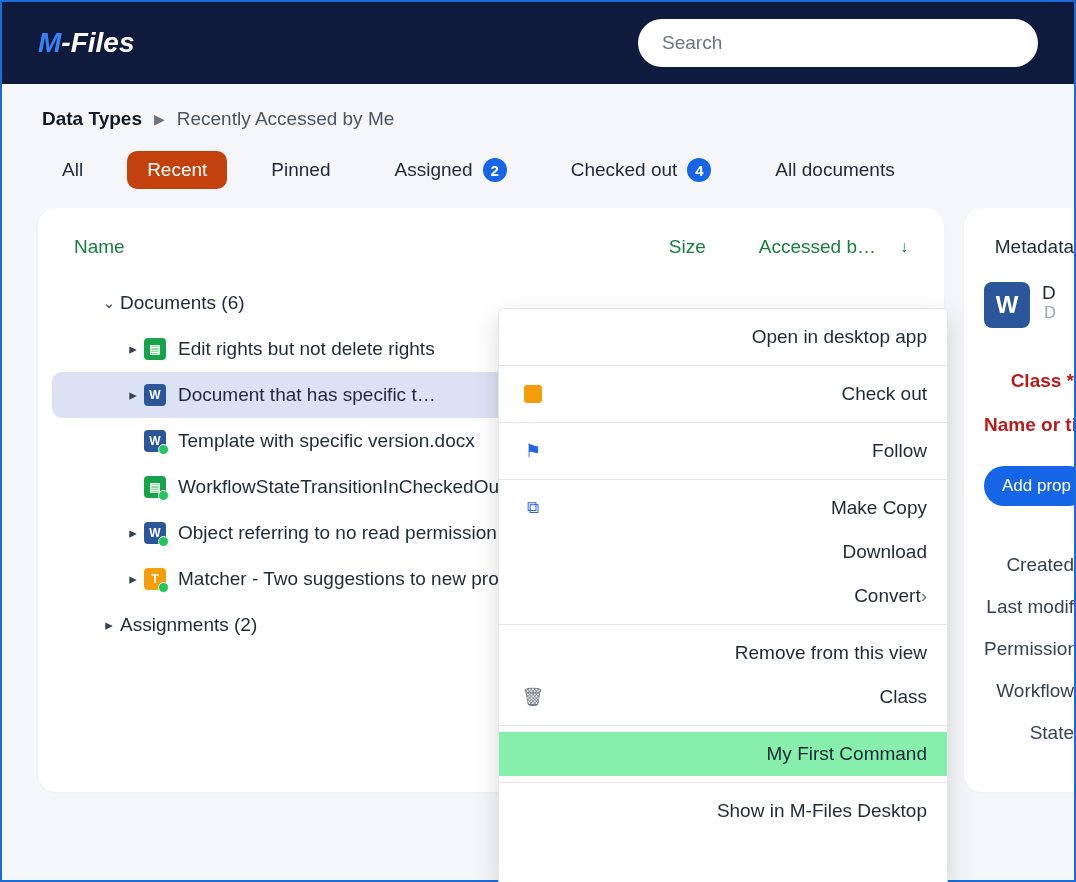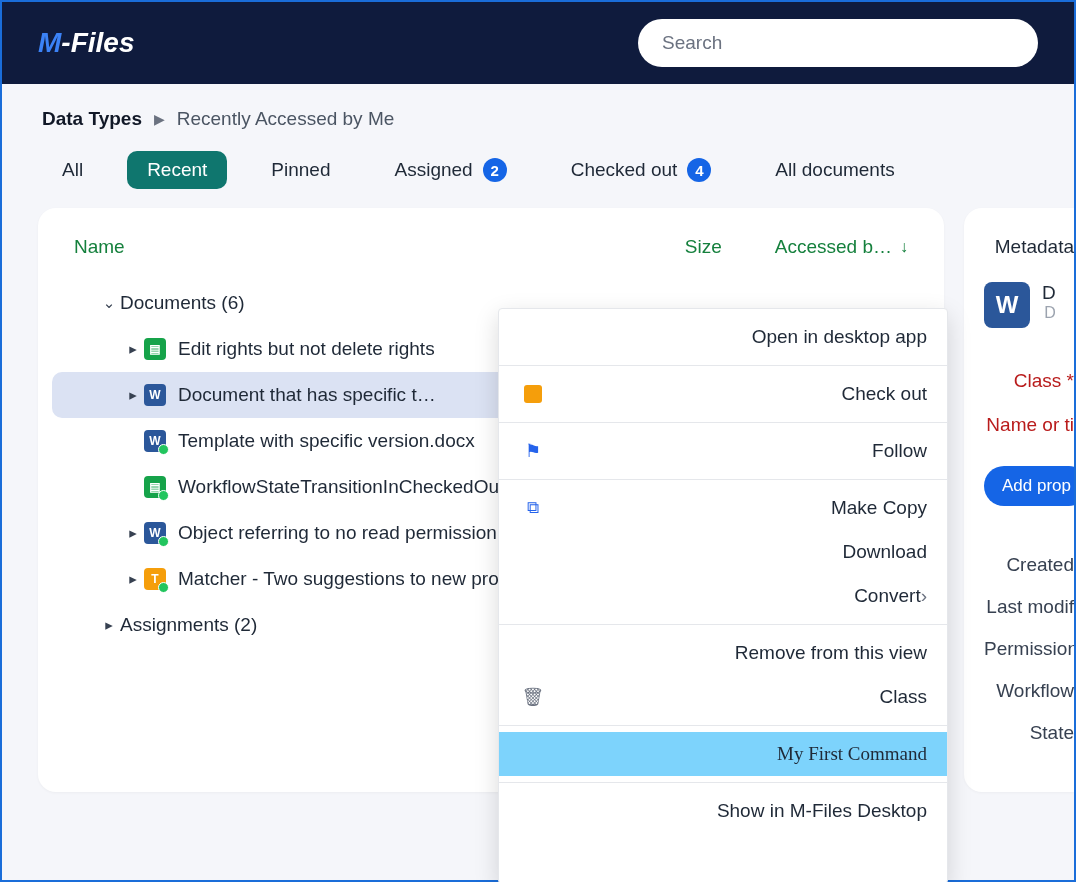--- a/index.html
+++ b/index.html
@@ -13,29 +13,29 @@
 .search-input { width: 400px; height: 48px; border-radius: 28px; border: none; padding: 0 24px; font-size: 19px; color: #374151; outline: none; }
 .search-input::placeholder { color: #6b7280; }
 
 .breadcrumb { display: flex; align-items: center; gap: 12px; padding: 24px 40px 0; font-size: 19px; }
 .breadcrumb .root { color: #111827; font-weight: 600; }
 .breadcrumb .arrow { color: #6b7280; font-size: 14px; }
 .breadcrumb .leaf { color: #4b5563; }
 
 .tabs { display: flex; gap: 24px; padding: 20px 40px 18px; align-items: center; }
 .tab { font-size: 19px; color: #1f2937; padding: 8px 20px; cursor: pointer; display: flex; align-items: center; gap: 10px; }
-.tab.active { background: #0f766e; color: #fff; border-radius: 10px; }
+.tab.active { background: #c2410c; color: #fff; border-radius: 10px; }
 .badge { background: #1565e6; color: #fff; border-radius: 50%; width: 24px; height: 24px; display: inline-flex; align-items: center; justify-content: center; font-size: 15px; font-weight: 600; }
 
 .content { display: flex; gap: 20px; padding: 0 0 0 36px; }
 .listing { background: #fff; border-radius: 18px; flex: 1; min-width: 0; padding: 0; box-shadow: 0 1px 3px rgba(0,0,0,0.04); position: relative; }
 .list-header { display: flex; padding: 28px 36px 22px; font-size: 19px; color: #15803d; }
 .col-name { flex: 1; }
 .col-size { width: 90px; }
-.col-accessed { display: flex; align-items: center; gap: 8px; }
+.col-accessed { display: flex; align-items: center; gap: 24px; }
 .sort-arrow { font-size: 16px; }
 
 .tree { padding: 0 0 20px; }
 .tree-row { display: flex; align-items: center; height: 46px; padding: 0 36px 0 18px; font-size: 19px; color: #1f2937; }
 .tree-row.selected { background: #dbe2f3; border-radius: 10px; margin: 0 14px; padding-left: 4px; }
 .caret { width: 22px; display: inline-flex; justify-content: center; color: #374151; font-size: 15px; cursor: pointer; }
 .indent { display: inline-block; }
 .file-icon { width: 22px; height: 22px; display: inline-flex; align-items: center; justify-content: center; margin-right: 12px; border-radius: 4px; font-size: 12px; font-weight: 700; color: #fff; flex-shrink: 0; }
 .ic-green { background: #16a34a; }
 .ic-blue { background: #2b579a; }
@@ -47,29 +47,29 @@
 .row-actions { display: flex; gap: 16px; align-items: center; margin-left: 8px; }
 .action-ic { width: 20px; height: 20px; display: inline-flex; align-items: center; justify-content: center; color: #4b5563; position: relative; }
 .blue-dot { position: absolute; bottom: -1px; right: -1px; width: 8px; height: 8px; background: #2563eb; border-radius: 50%; }
 
 .side-panel { width: 110px; background: #fff; border-radius: 18px 0 0 18px; padding: 28px 0 28px 20px; box-shadow: 0 1px 3px rgba(0,0,0,0.04); font-size: 19px; color: #1f2937; overflow: hidden; text-align: right; }
 .side-panel .title { font-weight: 400; margin-bottom: 24px; }
 .doc-icon { width: 46px; height: 46px; background: #2b579a; border-radius: 8px; color: #fff; display: flex; align-items: center; justify-content: center; font-size: 24px; font-weight: 700; margin-bottom: 20px; float: left; margin-right: 12px; }
 .side-d { font-size: 19px; }
 .side-sub { color: #9ca3af; font-size: 16px; }
 .side-field { margin: 22px 0; color: #374151; white-space: nowrap; }
-.side-field.req { color: #b91c1c; }
+.side-field.req { color: #b91c1c; font-weight: bold; }
 .add-btn { background: #1565e6; color: #fff; border-radius: 22px; padding: 10px 18px; font-size: 17px; display: inline-block; white-space: nowrap; margin: 8px 0 28px; }
 .side-meta { color: #374151; margin: 20px 0; white-space: nowrap; }
 
 .context-menu { position: absolute; top: 308px; left: 498px; width: 450px; background: #fff; border: 1px solid #e5e7eb; border-radius: 4px; box-shadow: 0 8px 24px rgba(0,0,0,0.15); font-size: 19px; color: #1f2937; z-index: 100; }
 .menu-group { border-bottom: 1px solid #e5e7eb; padding: 6px 0; }
 .menu-group:last-child { border-bottom: none; }
 .menu-item { display: flex; align-items: center; height: 44px; padding: 0 20px; cursor: pointer; text-align: right; }
-.menu-item:hover, .menu-item.highlighted { background: #7dd3fc; font-family: Liberation Serif, serif; }
+.menu-item:hover, .menu-item.highlighted { background: #86efac; }
 .menu-icon { width: 28px; display: inline-flex; align-items: center; justify-content: center; margin-right: 4px; }
 .menu-label { flex: 1; padding-left: 4px; }
 .menu-chevron { color: #6b7280; }
 .ic-pencil { width: 18px; height: 18px; background: #f59e0b; border-radius: 3px; }
 .ic-flag { color: #2563eb; font-size: 18px; }
 .ic-copy { color: #2563eb; font-size: 17px; }
 .ic-trash { color: #6b7280; font-size: 18px; }
 </style>
 </head>
 <body>

